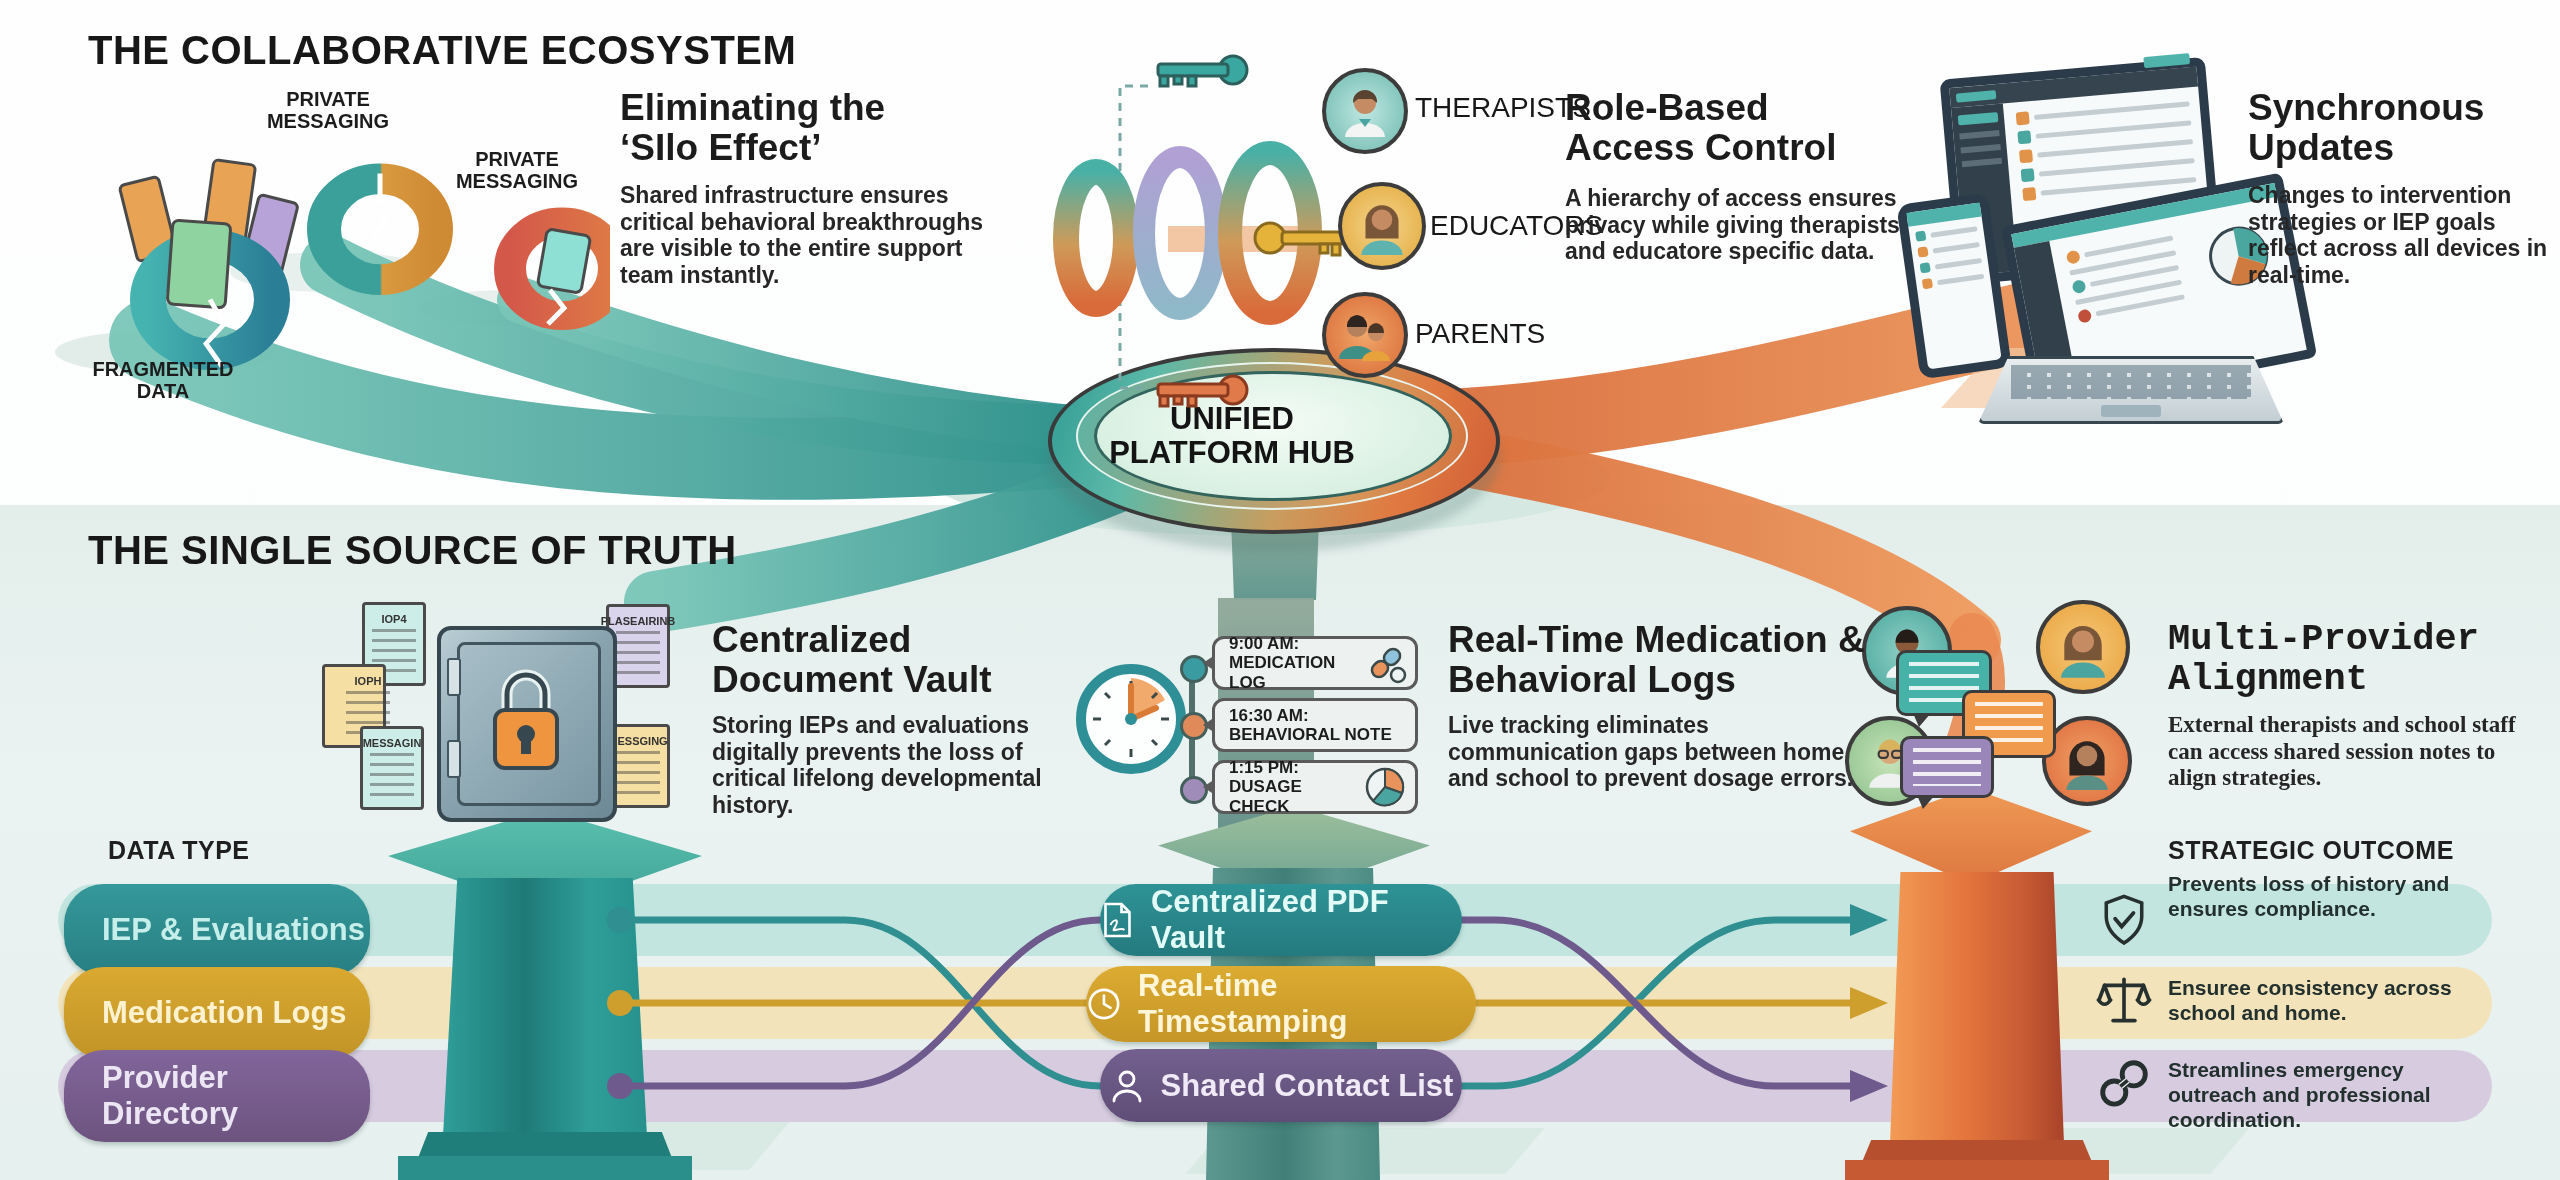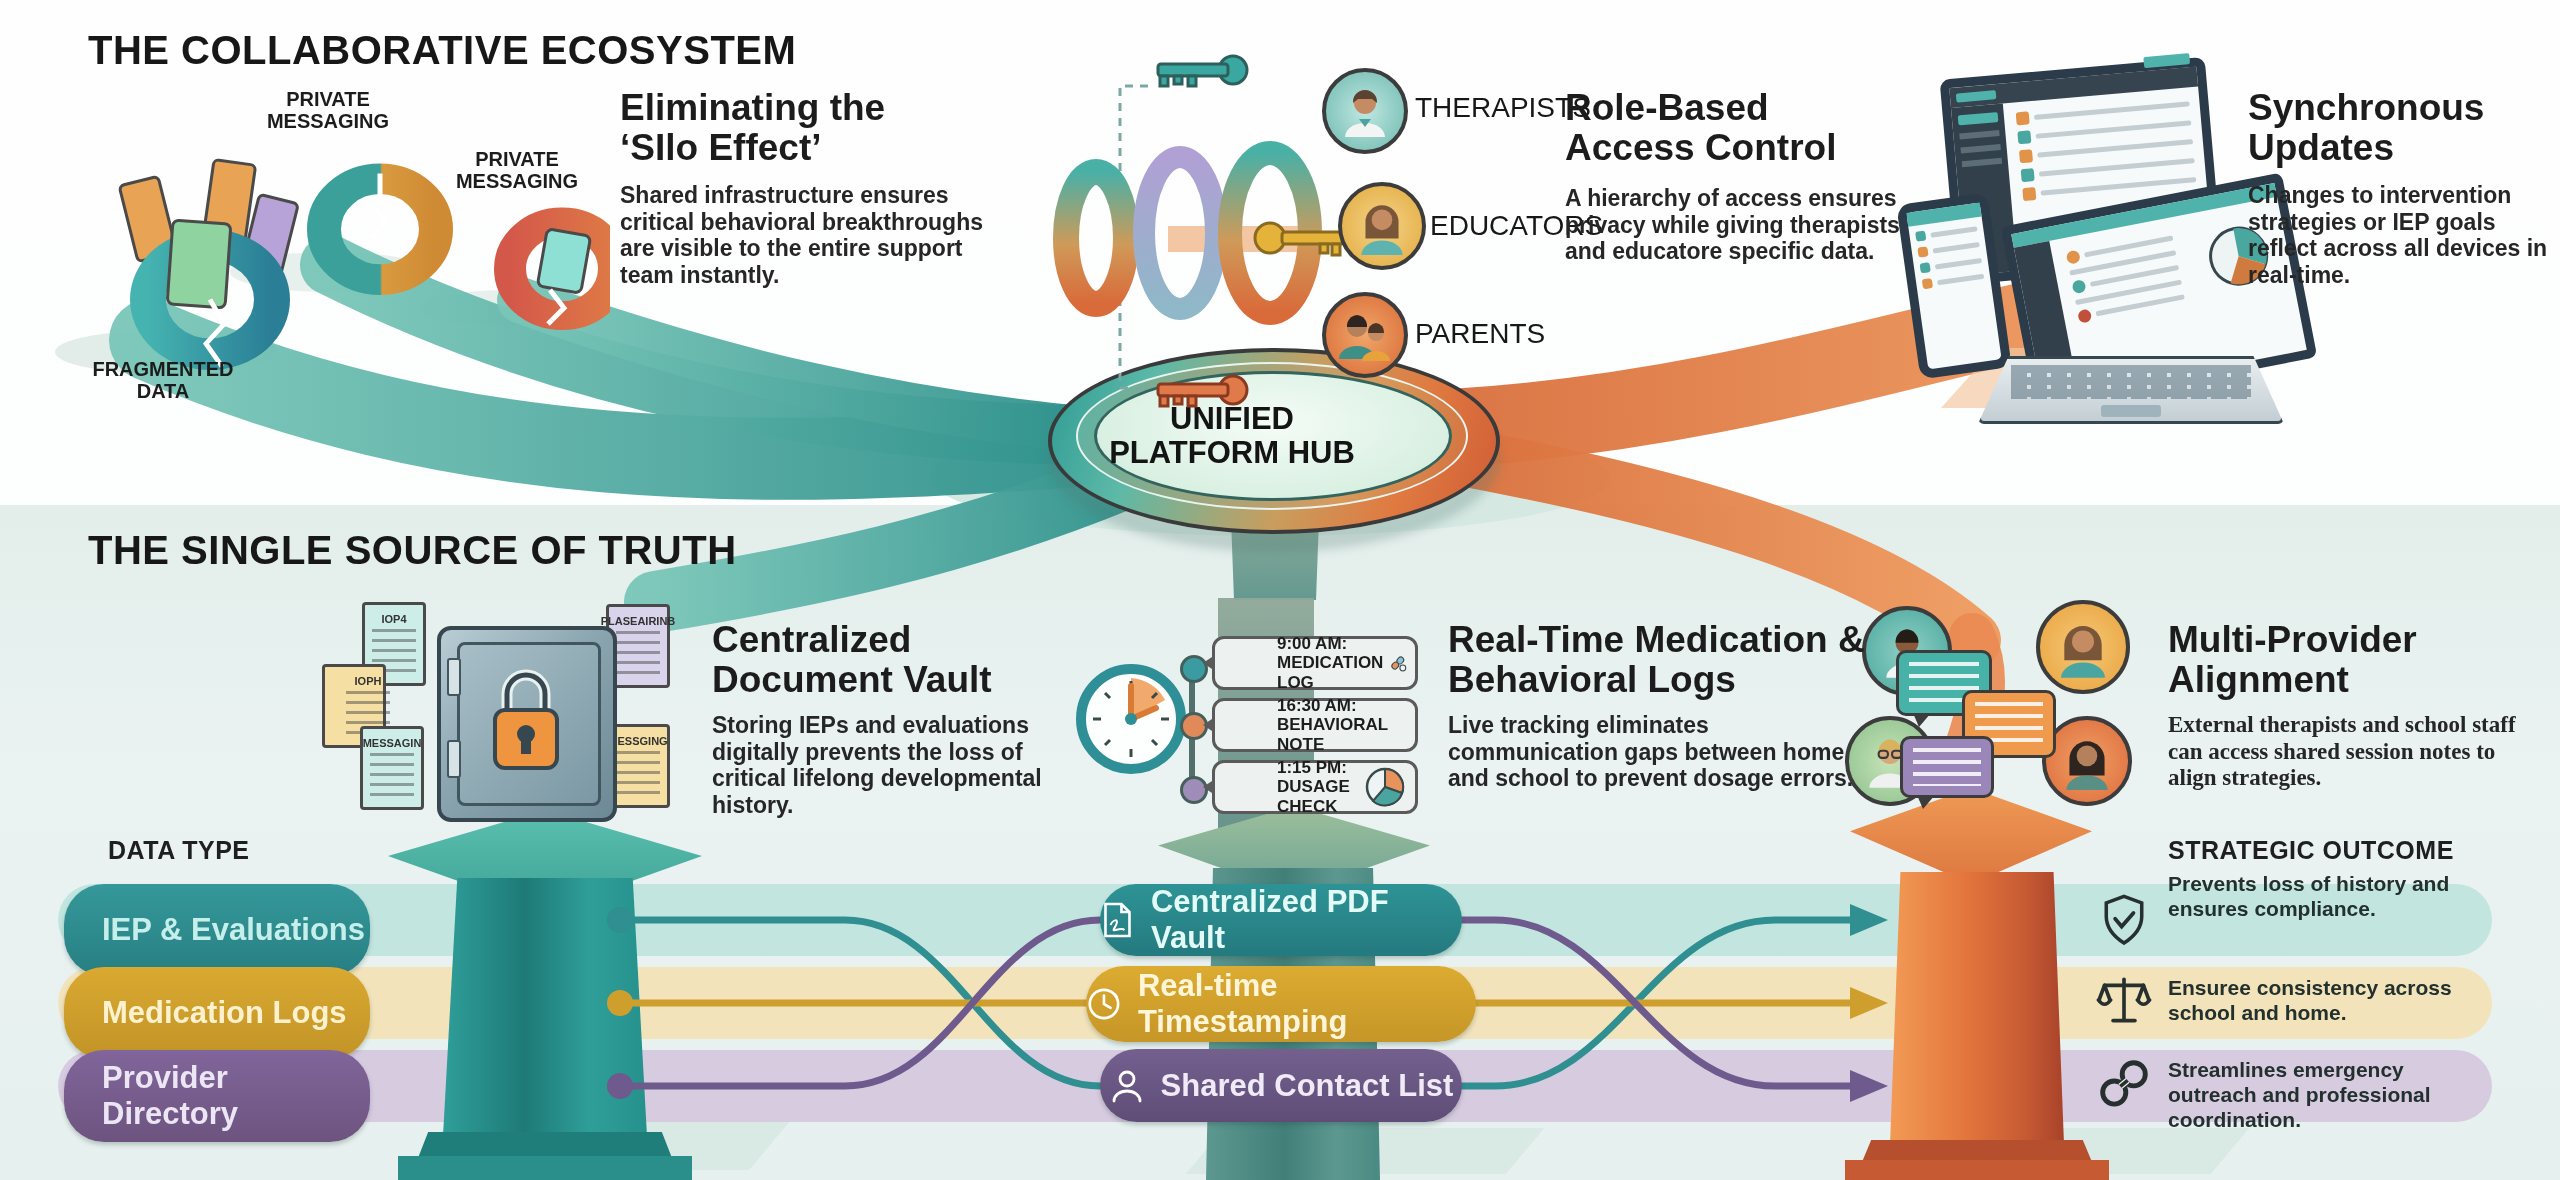--- a/index.html
+++ b/index.html
@@ -58,21 +58,21 @@
   .pill-left.purple{background:linear-gradient(180deg,#81659b,#6d547f);color:#ece5f3;}
   .pill-mid{justify-content:center;gap:16px;font-size:31px;font-weight:bold;}
   .pill-mid.teal{left:1100px;width:362px;background:linear-gradient(180deg,#2e9396,#247a7e);color:#e2fbf7;}
   .pill-mid.gold{left:1086px;width:390px;background:linear-gradient(180deg,#dcab31,#c69627);color:#fff6da;}
   .pill-mid.purple{left:1100px;width:362px;background:linear-gradient(180deg,#73608f,#5f4d77);color:#f0eaf7;}
   .outcome-icon{z-index:6;}
   .outcome-text{font-size:21px;font-weight:bold;line-height:1.18;color:#22302e;z-index:6;width:330px;}
   
   .tl-box{left:1212px;width:206px;height:54px;background:#edf2f1;border:3px solid #5a5a5a;border-radius:12px;z-index:5;
     display:flex;align-items:center;padding:2px 8px 2px 14px;box-sizing:border-box;gap:6px;}
-  .tl-text{font-size:17px;font-weight:bold;line-height:1.12;color:#1d1d1d;flex:1;margin-left:48px;}
+  .tl-text{font-size:17px;font-weight:bold;line-height:1.12;color:#1d1d1d;flex:1;}
   .tl-text span{display:block;}
   .tl-tail{position:absolute;left:-12px;top:16px;width:0;height:0;border-top:8px solid transparent;border-bottom:8px solid transparent;border-right:12px solid #5a5a5a;}
   .tl-dot{width:22px;height:22px;border-radius:50%;border:3px solid #44605c;z-index:5;}
   
   .avatar{border-radius:50%;border:4px solid #3c3c3c;z-index:5;display:flex;align-items:center;justify-content:center;overflow:hidden;}
   
   .bubble{border:3px solid #3c3c3c;border-radius:10px;z-index:5;}
   .bubble::after{content:"";position:absolute;left:14px;bottom:-14px;width:0;height:0;
     border-left:6px solid transparent;border-right:12px solid transparent;border-top:14px solid #3c3c3c;}
   .bubble .blines{position:absolute;left:10px;top:9px;right:10px;bottom:9px;
@@ -489,21 +489,21 @@
   <div class="abs bubble" style="left:1896px;top:650px;width:90px;height:60px;background:#46b2a8;">
       <div class="blines"></div>
     </div>
   <div class="abs bubble" style="left:1962px;top:690px;width:88px;height:62px;background:#ef9a4d;">
       <div class="blines"></div>
     </div>
   <div class="abs bubble" style="left:1900px;top:736px;width:88px;height:56px;background:#9a86b8;">
       <div class="blines"></div>
     </div>
 
-  <div class="abs h2" style="left:2168px;top:620px;width:330px;">Multi-Provider Alignment</div>
+  <div class="abs h2" style="left:2168px;top:620px;width:330px;font-family:Liberation Mono, monospace;">Multi-Provider Alignment</div>
   <div class="abs body-txt" style="left:2168px;top:712px;width:360px;font-family:Liberation Serif, serif;">External therapists and school staff can access shared session notes to align strategies.</div>
 
   <div class="abs col-head" style="left:108px;top:836px;z-index:6;">DATA TYPE</div>
   <div class="abs col-head" style="left:2168px;top:836px;z-index:6;">STRATEGIC OUTCOME</div>
 
   <div class="abs band teal" style="top:884px;"></div>
   <div class="abs band gold" style="top:967px;"></div>
   <div class="abs band purple" style="top:1050px;"></div>
 
   <svg class="abs flowsvg" width="2560" height="1180" viewBox="0 0 2560 1180">

